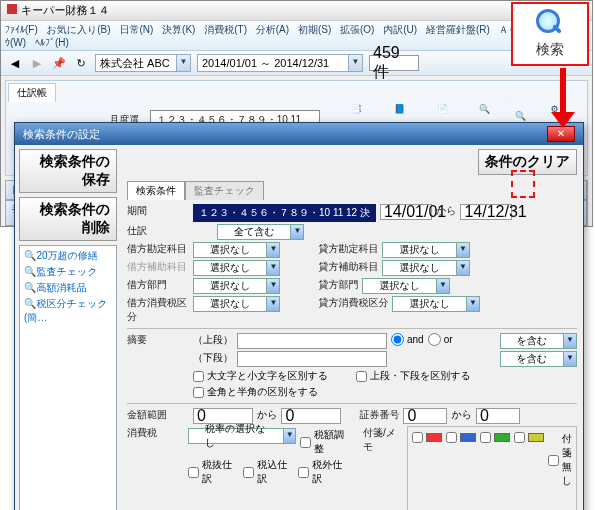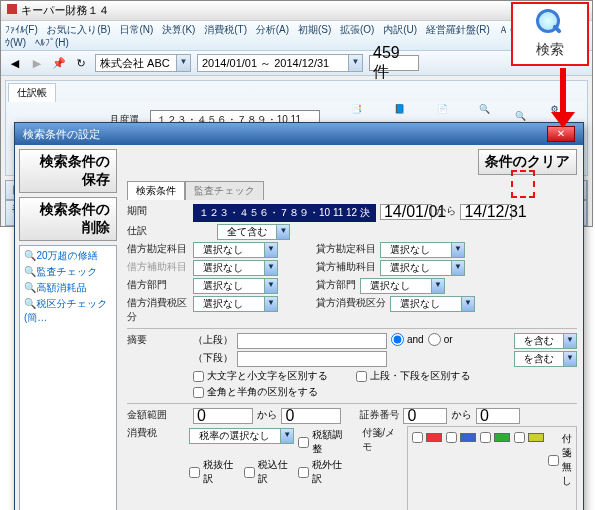--- a/index.html
+++ b/index.html
@@ -42,21 +42,21 @@
   .listbox div { padding: 1px 2px; }
   .fav { color: #06c; }
   .dlg-right { flex: 1; padding: 4px 6px; position: relative; }
   .tabs2 { margin-bottom: 4px; }
   .tabs2 span { display: inline-block; padding: 2px 8px; border: 1px solid #999; border-bottom: none; background: #fff; font-size: 10px; }
   .tabs2 span.inactive { background: #e6e6e6; color: #777; }
   .frm-row { display: flex; align-items: flex-start; gap: 4px; margin: 2px 0; font-size: 10px; }
   .frm-lbl { width: 62px; text-align: left; color: #222; }
   .frm-lbl.dim { color: #999; }
   .sel { display: inline-flex; border: 1px solid #7a9; background: #fff; height: 16px; align-items: center; }
-  .sel .t { padding: 0 9px; font-size: 10px; min-width: 48px; }
+  .sel .t { padding: 0 16px; font-size: 10px; min-width: 48px; }
   .sel .a { width: 13px; height: 14px; background: linear-gradient(#cfe3ff,#8fb8e8); border-left: 1px solid #7a9; font-size: 8px; text-align: center; line-height: 12px; color: #134; }
   .txt { border: 1px solid #999; background: #fff; height: 16px; padding: 0 3px; font-size: 16px; display: inline-flex; align-items: center; }
   .chk { font-size: 10px; display: inline-flex; align-items: center; gap: 3px; }
   .chk input { margin: 0; width: 11px; height: 11px; }
   .radio { font-size: 10px; display: inline-flex; align-items: center; gap: 3px; }
   .radio input { margin: 0; }
   .divline { border-top: 1px solid #bbb; margin: 4px 0; }
   .tag { display: inline-block; width: 16px; height: 9px; border: 1px solid #666; }
   .search-red-dash { position: absolute; border: 2px dashed #e11; width: 24px; height: 28px; top: 68px; right: 50px; z-index: 20; pointer-events: none; }
   .group-box { border: 1px solid #bbb; padding: 3px 4px; }

